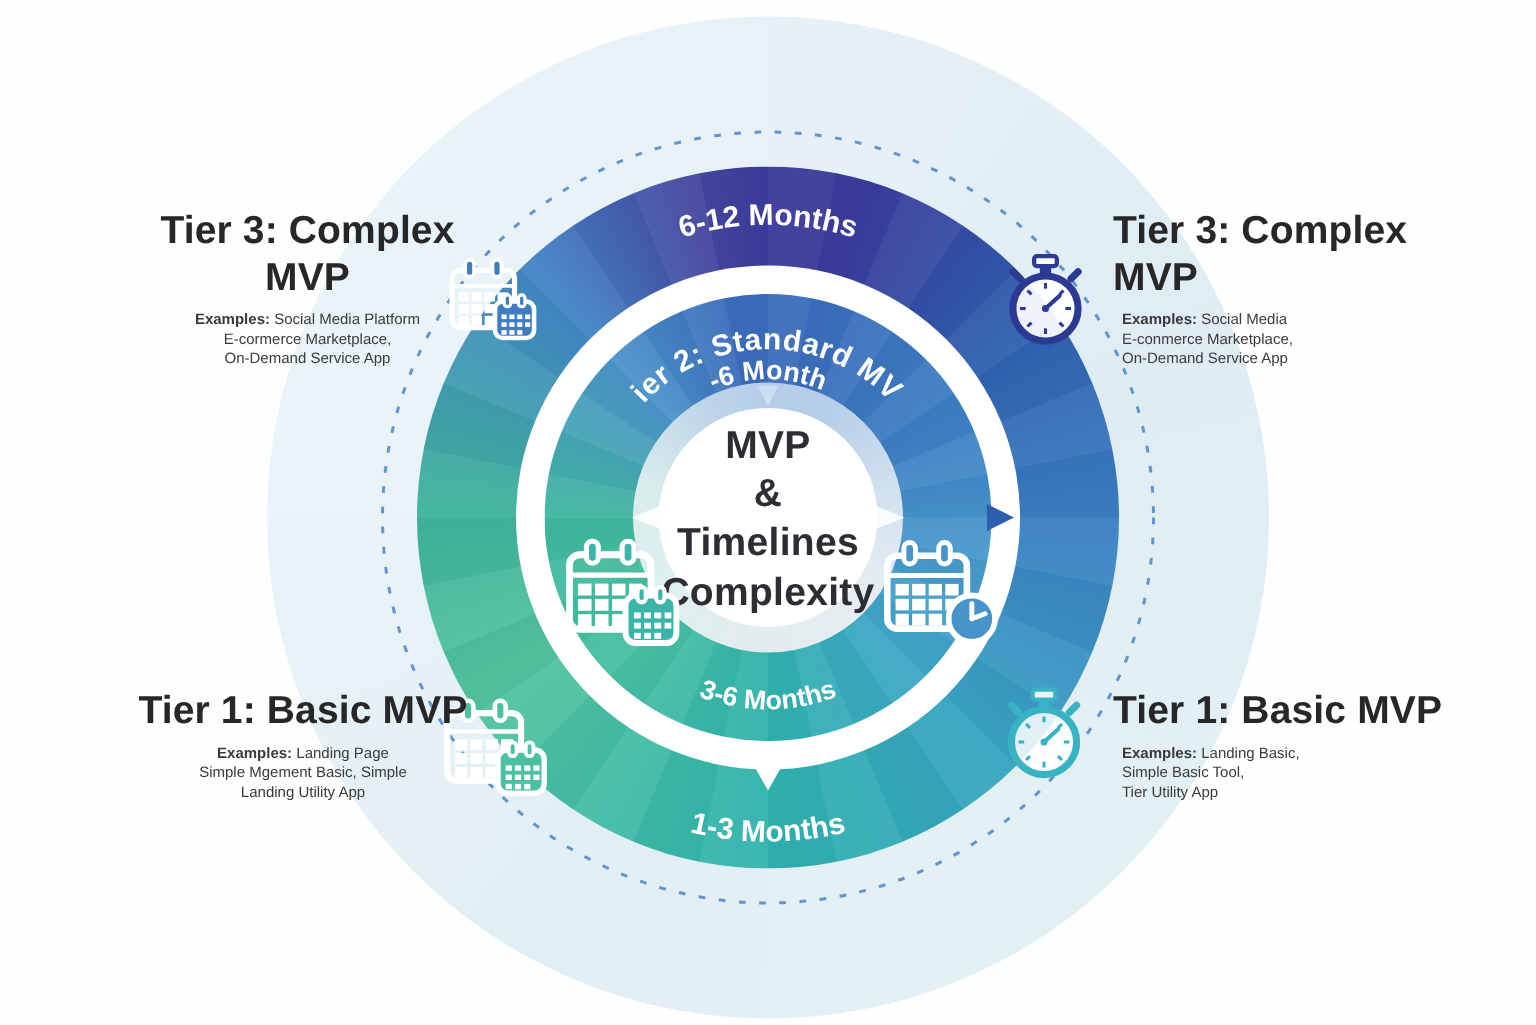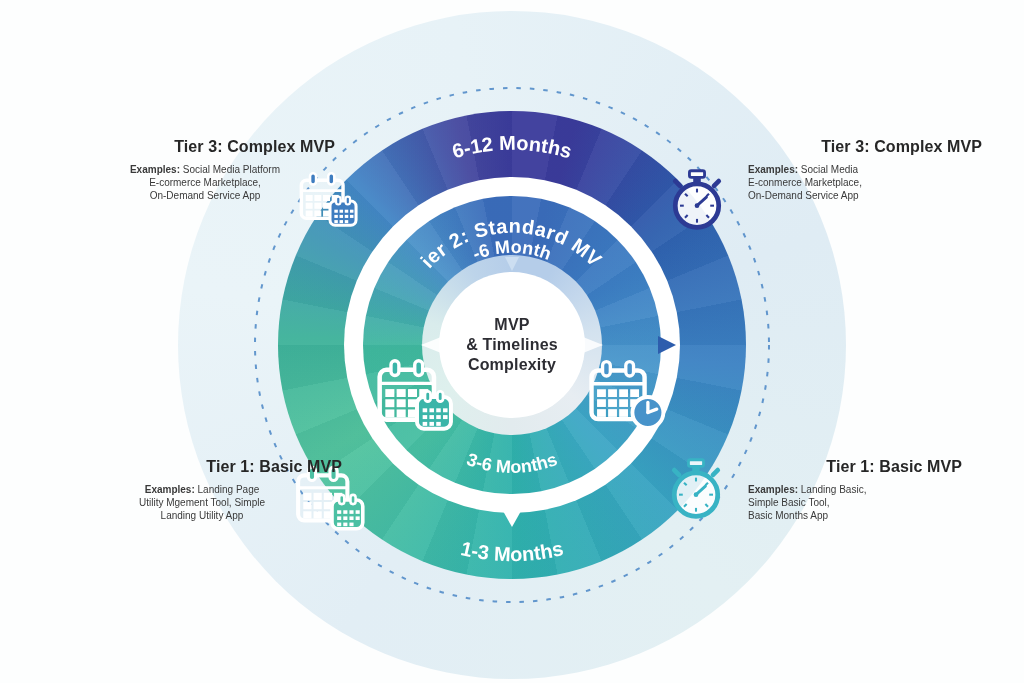--- a/index.html
+++ b/index.html
@@ -34,26 +34,26 @@
   .halo{
     left:422px;top:255px;width:180px;height:180px;
     background:conic-gradient(from 0deg,
       #b5cde9 0deg 28deg,#d3e2ef 80deg,#e7edf2 130deg,#e2ebee 180deg,
       #def0ed 235deg,#d9ecec 285deg,#bdd4ea 332deg,#b5cde9 360deg);
   }
   .center-circle{
     left:439px;top:272px;width:146px;height:146px;background:#fff;
     display:flex;align-items:center;justify-content:center;text-align:center;
   }
-  .center-title{font-weight:bold;font-size:16px;line-height:1.26;color:#2d2d33;letter-spacing:.2px;}
+  .center-title{font-weight:bold;font-size:26px;line-height:1.26;color:#2d2d33;letter-spacing:.2px;}
   .overlay-svg,.icon{position:absolute;}
   .overlay-svg{left:0;top:0;}
   .arc-label{fill:#ffffff;font-weight:bold;font-family:"Liberation Sans",sans-serif;}
   .callout{position:absolute;color:#3a3a3a;}
-  .callout .title{font-weight:bold;font-size:16px;color:#272727;margin-bottom:7px;letter-spacing:.1px;text-align:right;}
+  .callout .title{font-weight:bold;font-size:26px;color:#272727;margin-bottom:7px;letter-spacing:.1px;}
   .callout .body{font-size:10px;line-height:1.32;}
   .callout .ex{font-weight:bold;}
   .align-c{text-align:center;}
   .align-l{text-align:left;}
 </style>
 </head>
 <body>
 
 <div class="canvas">
 
@@ -290,27 +290,27 @@
       <span class="ex">Examples:</span> <span>Social Media</span><br>
       <span>E-conmerce Marketplace,</span><br>
       <span>On-Demand Service App</span>
     </div>
   </div>
 
   <div class="callout align-c" style="left:62px;top:458px;width:280px;">
     <div class="title">Tier 1: Basic MVP</div>
     <div class="body">
       <span class="ex">Examples:</span> <span>Landing Page</span><br>
-      <span>Utility Mgement Tool, Simple</span><br>
+      <span>Simple Mgement Basic, Simple</span><br>
       <span>Landing Utility App</span>
     </div>
   </div>
 
   <div class="callout align-l" style="left:742px;top:458px;width:220px;">
     <div class="title">Tier 1: Basic MVP</div>
     <div class="body" style="padding-left:6px;">
       <span class="ex">Examples:</span> <span>Landing Basic,</span><br>
       <span>Simple Basic Tool,</span><br>
-      <span>Basic Months App</span>
+      <span>Tier Utility App</span>
     </div>
   </div>
 
 </div>
 
 </body></html>

